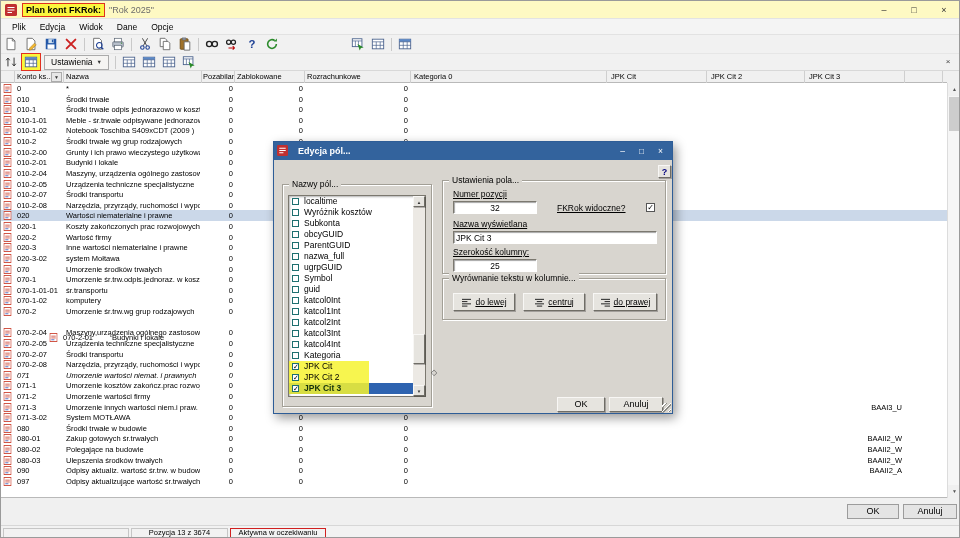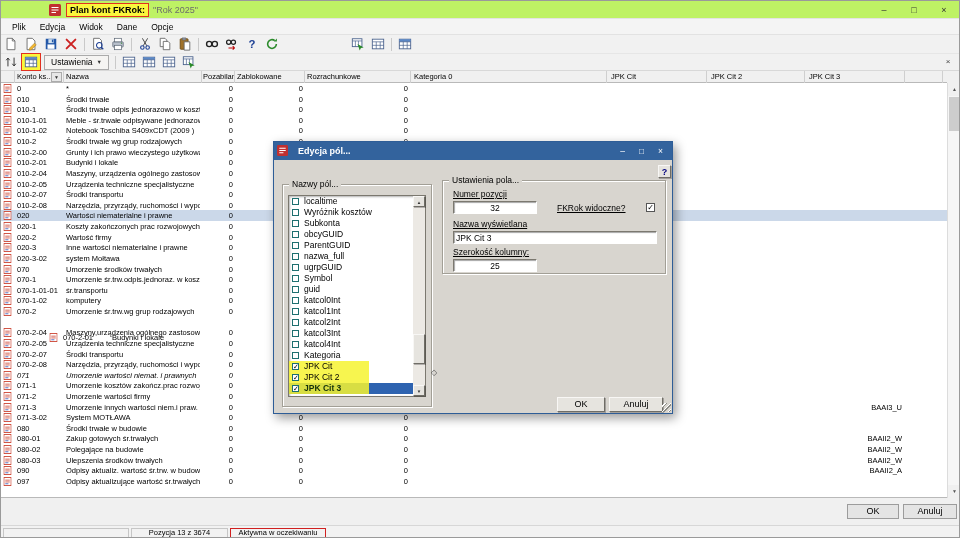--- a/index.html
+++ b/index.html
@@ -1,19 +1,19 @@
 <!DOCTYPE html>
 <html><head>
 <meta charset="utf-8">
 <style>
   *{margin:0;padding:0;box-sizing:border-box;}
   html,body{width:960px;height:538px;}
   body{position:relative;font-family:"Liberation Sans",sans-serif;background:#f0f0f0;border:1px solid #9a9a9a;overflow:hidden;color:#000;}
   
-  .titlebar{position:absolute;left:0;top:0;width:100%;height:18px;background:#bef264;border-bottom:1px solid #e3e3e3;display:flex;align-items:center;padding-left:44px;}
+  .titlebar{position:absolute;left:0;top:0;width:100%;height:18px;background:#fef9c3;border-bottom:1px solid #e3e3e3;display:flex;align-items:center;}
   .appicon{width:12px;height:12px;margin:0 5px 0 4px;display:inline-flex;}
   .title-hl{background:#fbf63c;border:1px solid #e03020;font-size:9px;font-weight:bold;padding:0 3px;line-height:12px;}
   .title-rest{font-size:9px;color:#6c6c6c;margin-left:4px;}
   .wc{position:absolute;right:0;top:0;height:18px;display:flex;}
   .wcb{width:30px;height:18px;display:flex;align-items:center;justify-content:center;font-size:9px;color:#333;}
   
   .menubar{position:absolute;left:0;top:18px;width:100%;height:15px;background:#f4f4f4;display:flex;align-items:center;padding-left:4px;}
   .mitem{font-size:8.5px;padding:1px 7px;}
   
   .toolbar{position:absolute;left:0;width:100%;display:flex;align-items:center;background:#f1f1f1;}
@@ -594,17 +594,38 @@
     <span class="ulbl" style="left:10px;top:8px;">Numer pozycji</span>
     <input class="dinput ctr" style="left: 10px; top: 20px; width: 84px;" value="32">
     <span class="ulbl" style="left:114px;top:22px;">FKRok widoczne?</span>
     <span class="dcheck" style="left:203px;top:22px;">✓</span>
     <span class="ulbl" style="left:10px;top:38px;">Nazwa wyświetlana</span>
     <input class="dinput" style="left: 10px; top: 50px; width: 204px;" value="JPK Cit 3">
     <span class="ulbl" style="left:10px;top:66px;">Szerokość kolumny:</span>
     <input class="dinput ctr" style="left: 10px; top: 78px; width: 84px;" value="25">
   </div>
 
+  <div class="groupbox" style="left:168px;top:136px;width:224px;height:42px;">
+    <span class="glabel">Wyrównanie tekstu w kolumnie...</span>
+    <div class="alignbtn btn3d" style="left:10px;width:62px;">
+      <svg>
+          <use href="#i-alL"></use>
+        </svg>
+      <span>do lewej</span>
+    </div>
+    <div class="alignbtn btn3d" style="left:80px;width:62px;">
+      <svg>
+          <use href="#i-alC"></use>
+        </svg>
+      <span>centruj</span>
+    </div>
+    <div class="alignbtn btn3d" style="left:150px;width:64px;">
+      <svg>
+          <use href="#i-alR"></use>
+        </svg>
+      <span>do prawej</span>
+    </div>
+  </div>
 
   <div class="dlgbtn btn3d" style="left:283px;width:48px;">OK</div>
   <div class="dlgbtn btn3d" style="left:335px;width:54px;">Anuluj</div>
   <div class="grip"></div>
 </div>
 
 </body></html>

